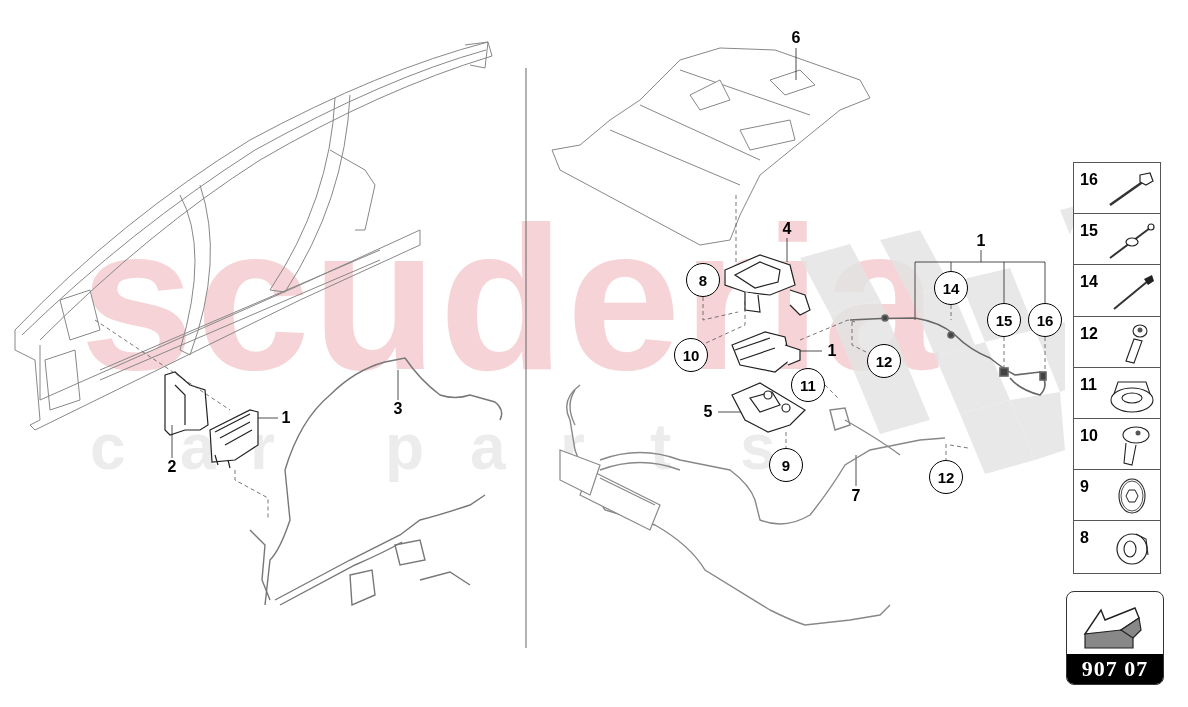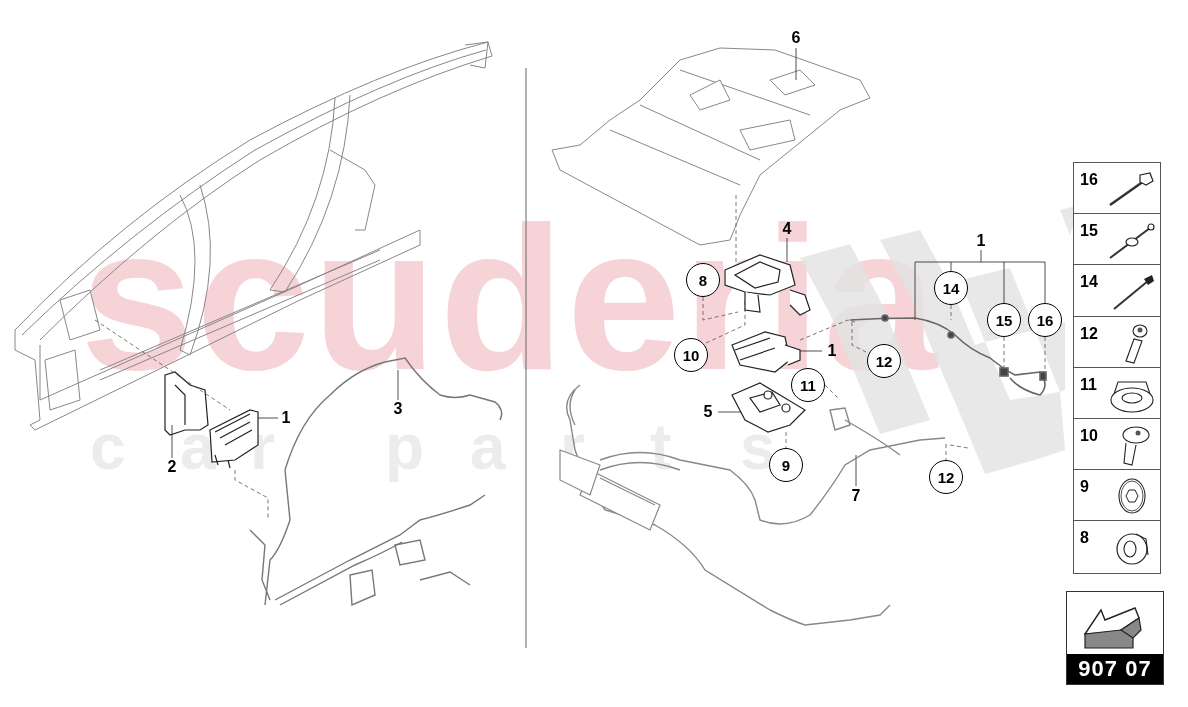--- a/index.html
+++ b/index.html
@@ -7,21 +7,21 @@
   #canvas { position: absolute; left: 0; top: 0; width: 1188px; height: 707px; }
   .wm-main { position: absolute; left: 80px; top: 195px; font-family: "Liberation Sans", sans-serif; font-weight: bold; font-size: 205px; color: #f6d3d6; letter-spacing: 2px; line-height: 1; white-space: nowrap; }
   .wm-sub { position: absolute; top: 415px; font-family: "Liberation Sans", sans-serif; font-weight: bold; font-size: 64px; color: #ececec; line-height: 1; }
   .callout { position: absolute; font-weight: bold; font-size: 16px; color: #000; line-height: 1; transform: translate(-50%, -50%); white-space: nowrap; }
   .circle { position: absolute; width: 34px; height: 34px; border: 1.5px solid #000; border-radius: 50%; background: #fff; display: flex; align-items: center; justify-content: center; font-weight: bold; font-size: 15px; color: #000; transform: translate(-50%, -50%); box-sizing: border-box; }
   .legend { position: absolute; left: 1073px; top: 162px; width: 86px; border: 1.5px solid #555; background: #fff; }
   .legend-item { position: relative; height: 51.2px; border-bottom: 1.5px solid #555; box-sizing: border-box; }
   .legend-item:last-child { border-bottom: none; }
   .legend-num { position: absolute; left: 6px; top: 8px; font-weight: bold; font-size: 16px; color: #000; }
   .legend-icon { position: absolute; right: 4px; top: 4px; width: 50px; height: 44px; }
-  .ref-box { position: absolute; left: 1066px; top: 591px; width: 96px; height: 92px; border: 1.5px solid #333; border-radius: 0; background: #fff; overflow: hidden; }
+  .ref-box { position: absolute; left: 1066px; top: 591px; width: 96px; height: 92px; border: 1.5px solid #333; border-radius: 8px; background: #fff; overflow: hidden; font-family: Liberation Serif, serif; }
   .ref-arrow { position: absolute; left: 10px; top: 8px; width: 76px; height: 50px; }
   .ref-code { position: absolute; left: 0; bottom: 0; width: 100%; height: 30px; background: #000; color: #fff; font-weight: bold; font-size: 22px; display: flex; align-items: center; justify-content: center; letter-spacing: 1px; }
 </style>
 </head>
 <body>
 
 <div id="canvas">
 
   <div class="wm-main">scuderia</div>
   <div class="wm-sub" style="left:90px">c</div>

